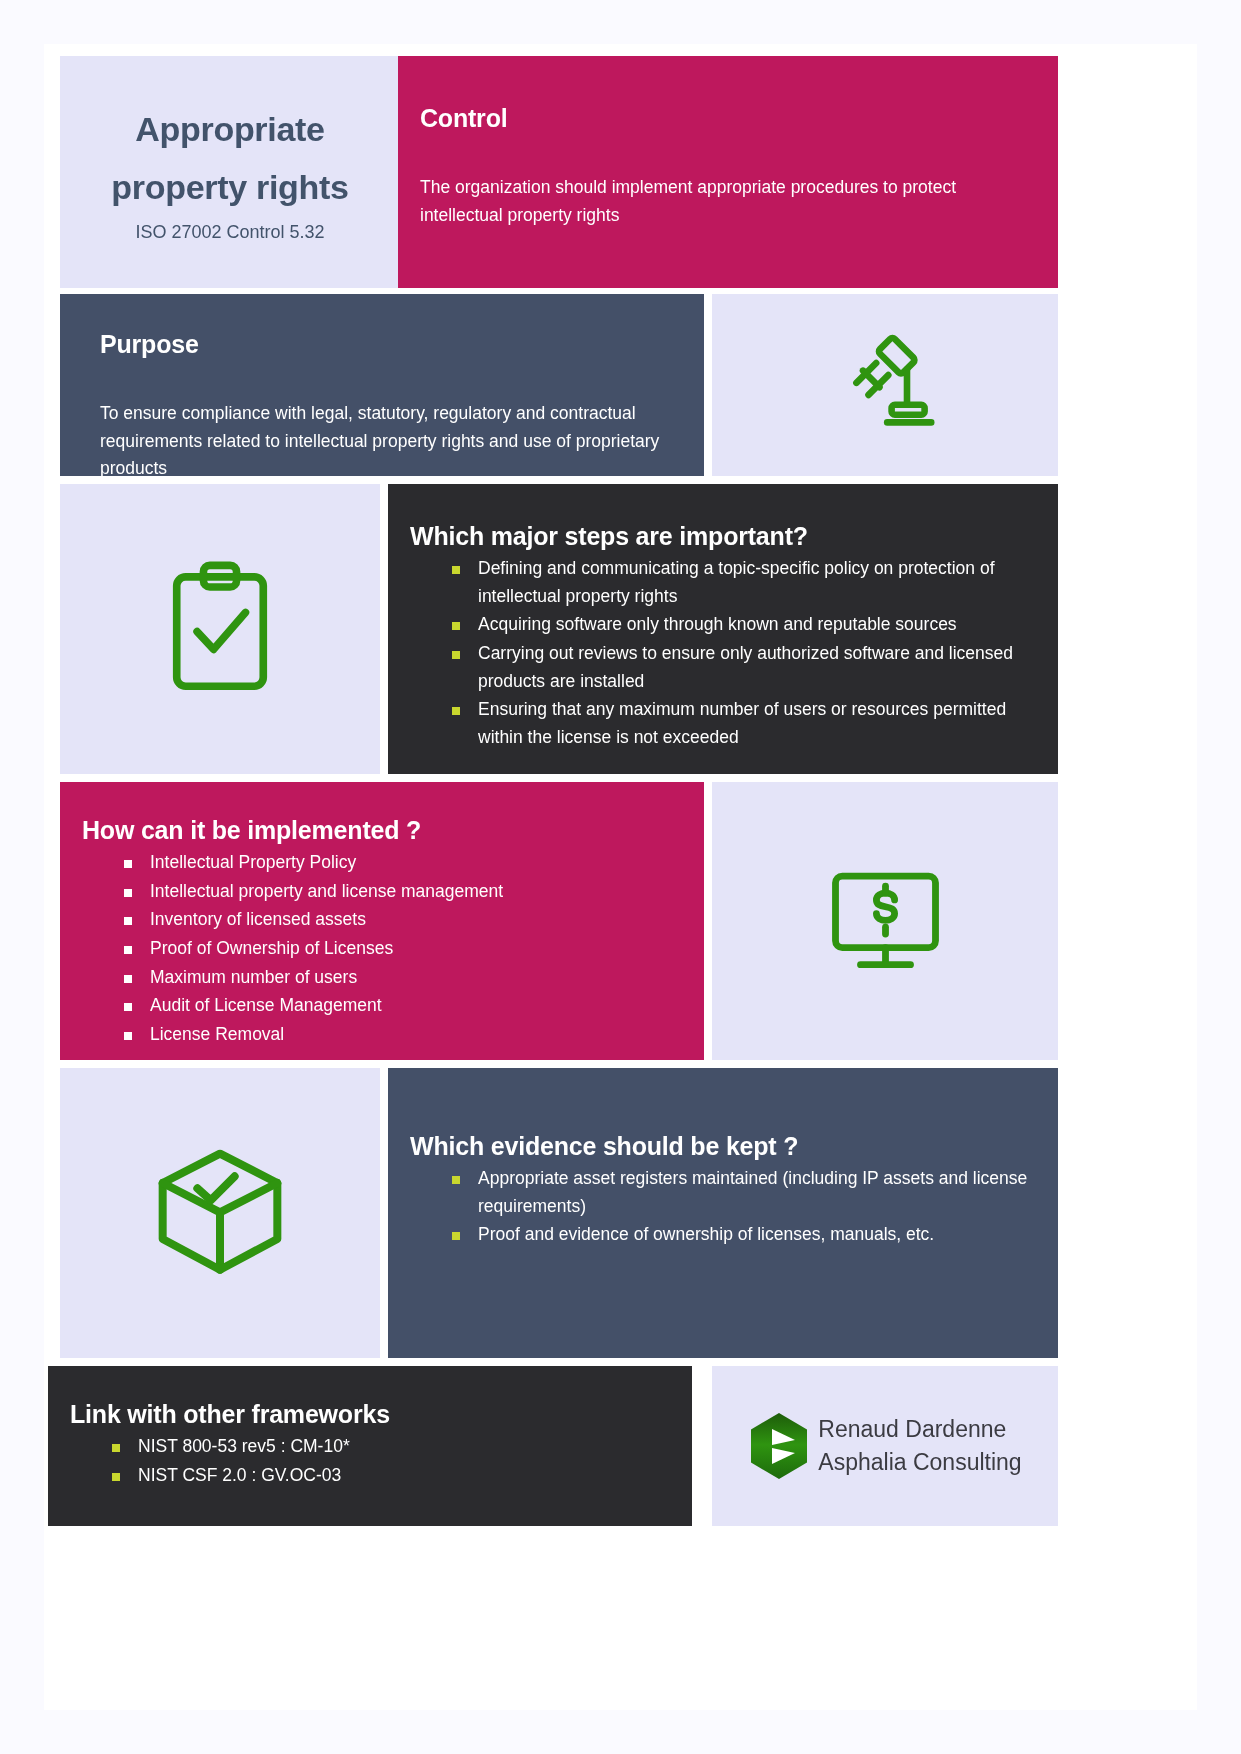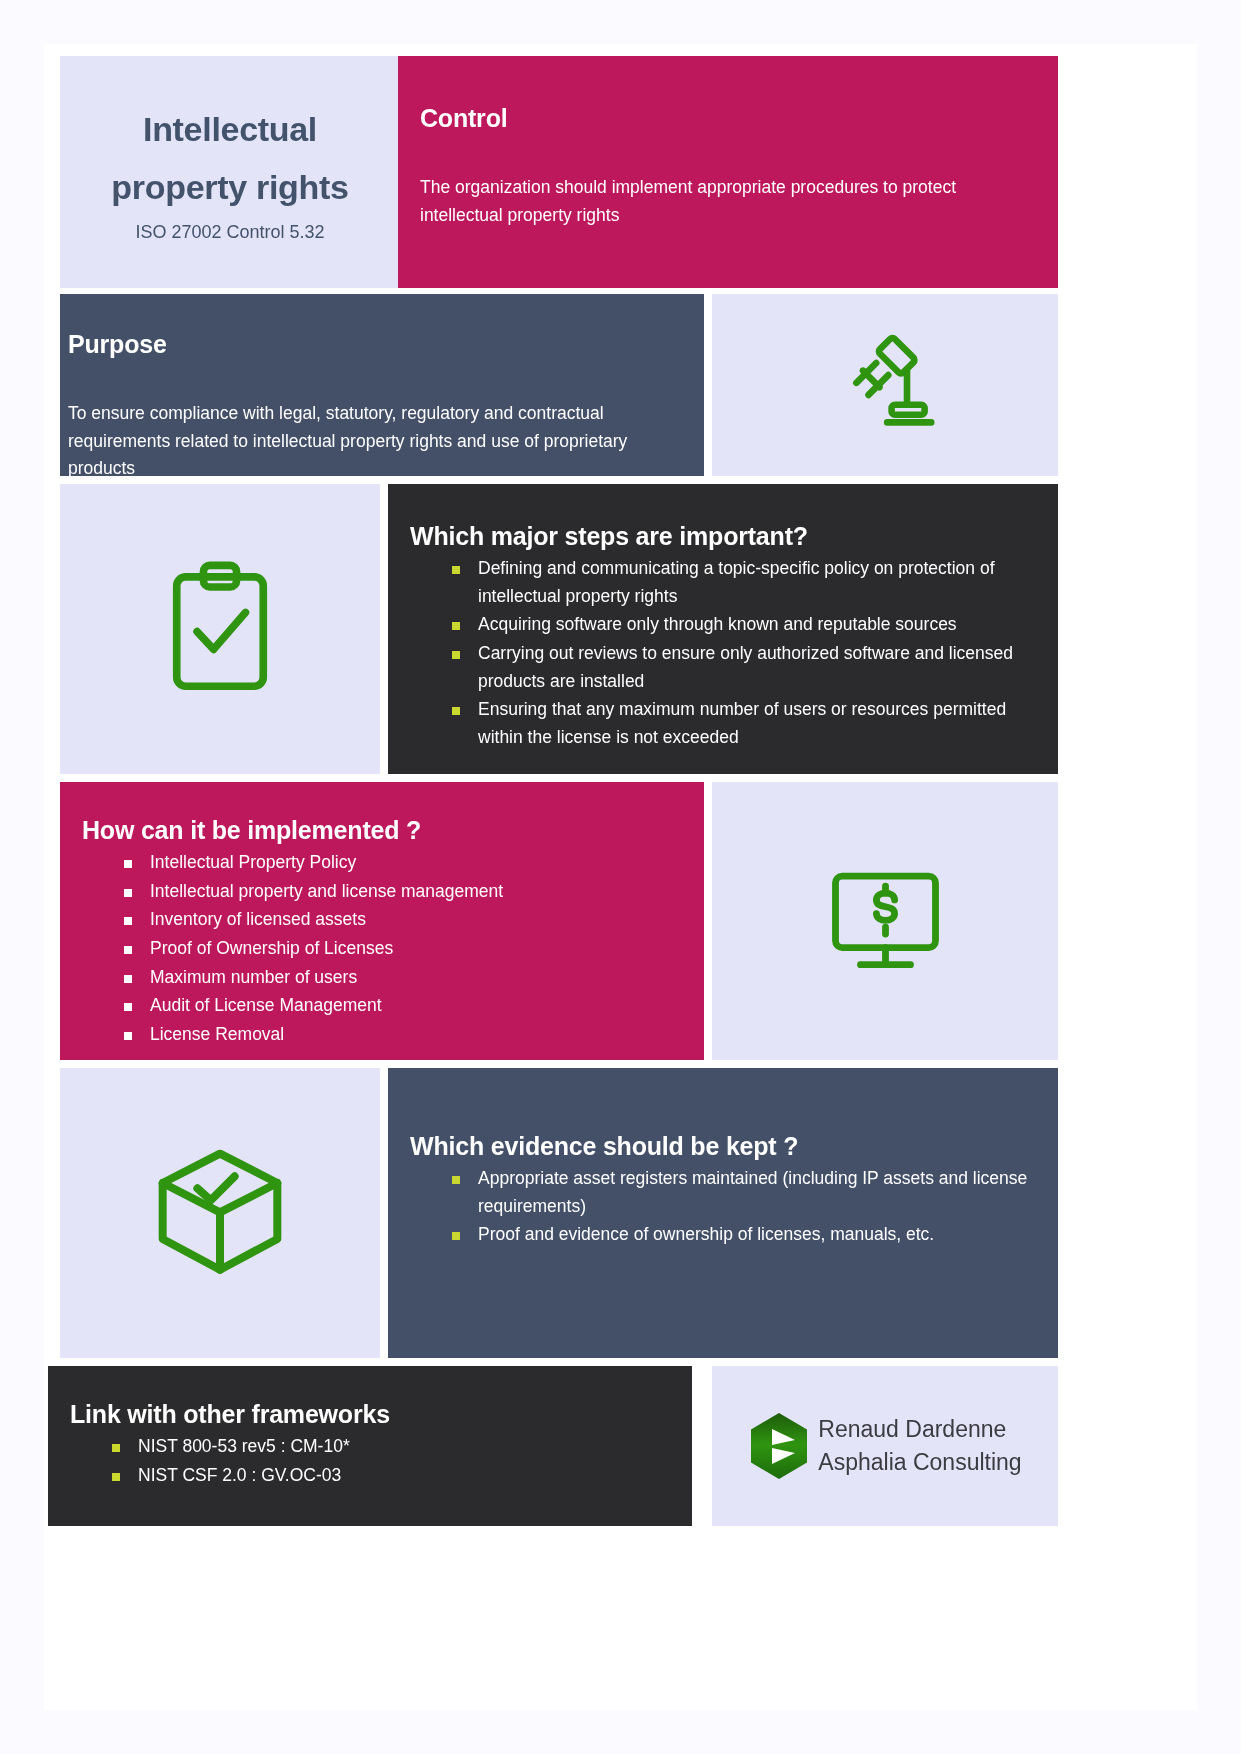--- a/index.html
+++ b/index.html
@@ -100,32 +100,32 @@
   }
 </style>
 </head>
 <body>
 
 <div class="page">
 <div class="sheet">
 
   <div class="panel t-lav title-card">
     <div class="title-main">
-      <div>Intellectual</div>
+      <div>Appropriate</div>
       <div>property rights</div>
     </div>
     <div class="title-sub">ISO 27002 Control 5.32</div>
   </div>
 
   <div class="panel t-green" style="left:354px; top:12px; width:660px; height:232px; padding:48px 22px 0 22px;">
     <div class="p-head">Control</div>
     <div class="p-body" style="max-width:590px;">The organization should implement appropriate procedures to protect intellectual property rights</div>
   </div>
 
-  <div class="panel t-slate" style="left:16px; top:250px; width:644px; height:182px; padding:36px 24px 0 8px;">
+  <div class="panel t-slate" style="left:16px; top:250px; width:644px; height:182px; padding:36px 24px 0 40px;">
     <div class="p-head">Purpose</div>
     <div class="p-body" style="max-width:610px;">To ensure compliance with legal, statutory, regulatory and contractual requirements related to intellectual property rights and use of proprietary products</div>
   </div>
 
   <div class="panel t-lav icon-tile" style="left:668px; top:250px; width:346px; height:182px;">
     <svg width="110" height="110" viewBox="0 0 100 100">
       <g fill="none" stroke="#2f9410" stroke-width="6" stroke-linecap="round" stroke-linejoin="round">
         <rect x="46" y="14" width="30" height="19" rx="3" transform="rotate(45 61 23)"></rect>
         <line x1="42" y1="30" x2="24" y2="48"></line>
         <line x1="53" y1="41" x2="35" y2="59"></line>

